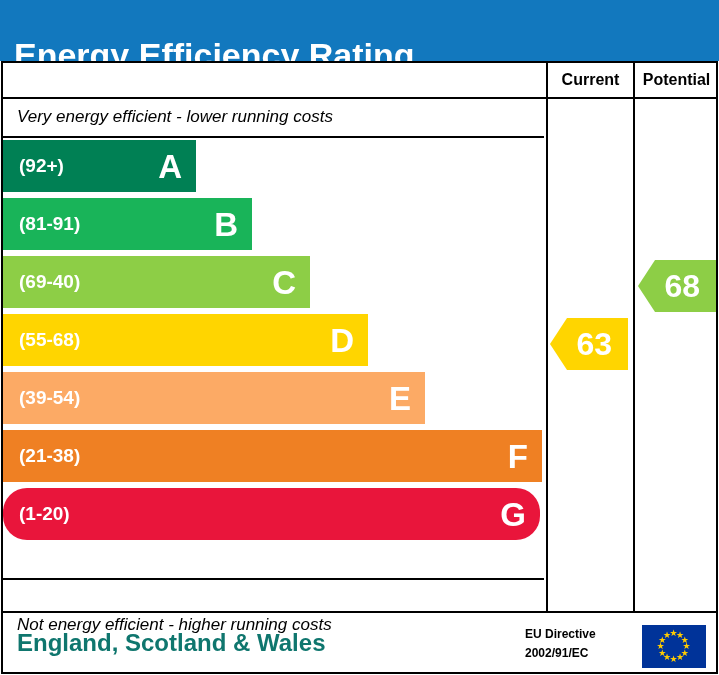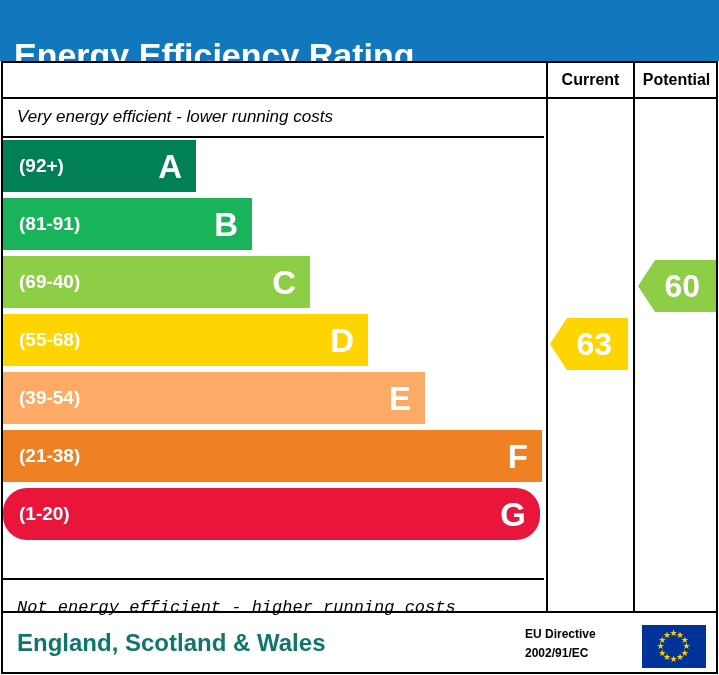--- a/index.html
+++ b/index.html
@@ -62,21 +62,21 @@
   .vline.v1{left:543px;}
   .vline.v2{left:630px;}
 
   
   .cap{
     position:absolute;left:14px;
     font-size:17px;font-style:italic;color:#000000;
     white-space:nowrap;
   }
   .cap-top{top:44px;}
-  .cap-bottom{top:535px;font-family:Liberation Mono, monospace;}
+  .cap-bottom{top:552px;}
   .cap-rule-top{
     position:absolute;left:0;top:73px;width:541px;height:0;
     border-top:2px solid #000000;
   }
   .cap-rule-bottom{
     position:absolute;left:0;top:515px;width:541px;height:0;
     border-top:2px solid #000000;
   }
 
   
@@ -200,21 +200,21 @@
     <div class="cap-rule-bottom"></div>
     <div class="cap cap-bottom">Not energy efficient - higher running costs</div>
 
     <div class="arrow" style="left:547px;top:255px;width:78px;background:#ffd500;
                 clip-path:polygon(0% 50%, 17px 0%, 100% 0%, 100% 100%, 17px 100%);">
       <span class="val">63</span>
     </div>
 
     <div class="arrow" style="left:635px;top:197px;width:78px;background:#8dce46;
                 clip-path:polygon(0% 50%, 17px 0%, 100% 0%, 100% 100%, 17px 100%);">
-      <span class="val">60</span>
+      <span class="val">68</span>
     </div>
 
   </div>
 
   <div class="footer">
     <div class="footer-title">England, Scotland &amp; Wales</div>
     <div class="eu-text">
       <div>EU Directive</div>
       <div>2002/91/EC</div>
     </div>

